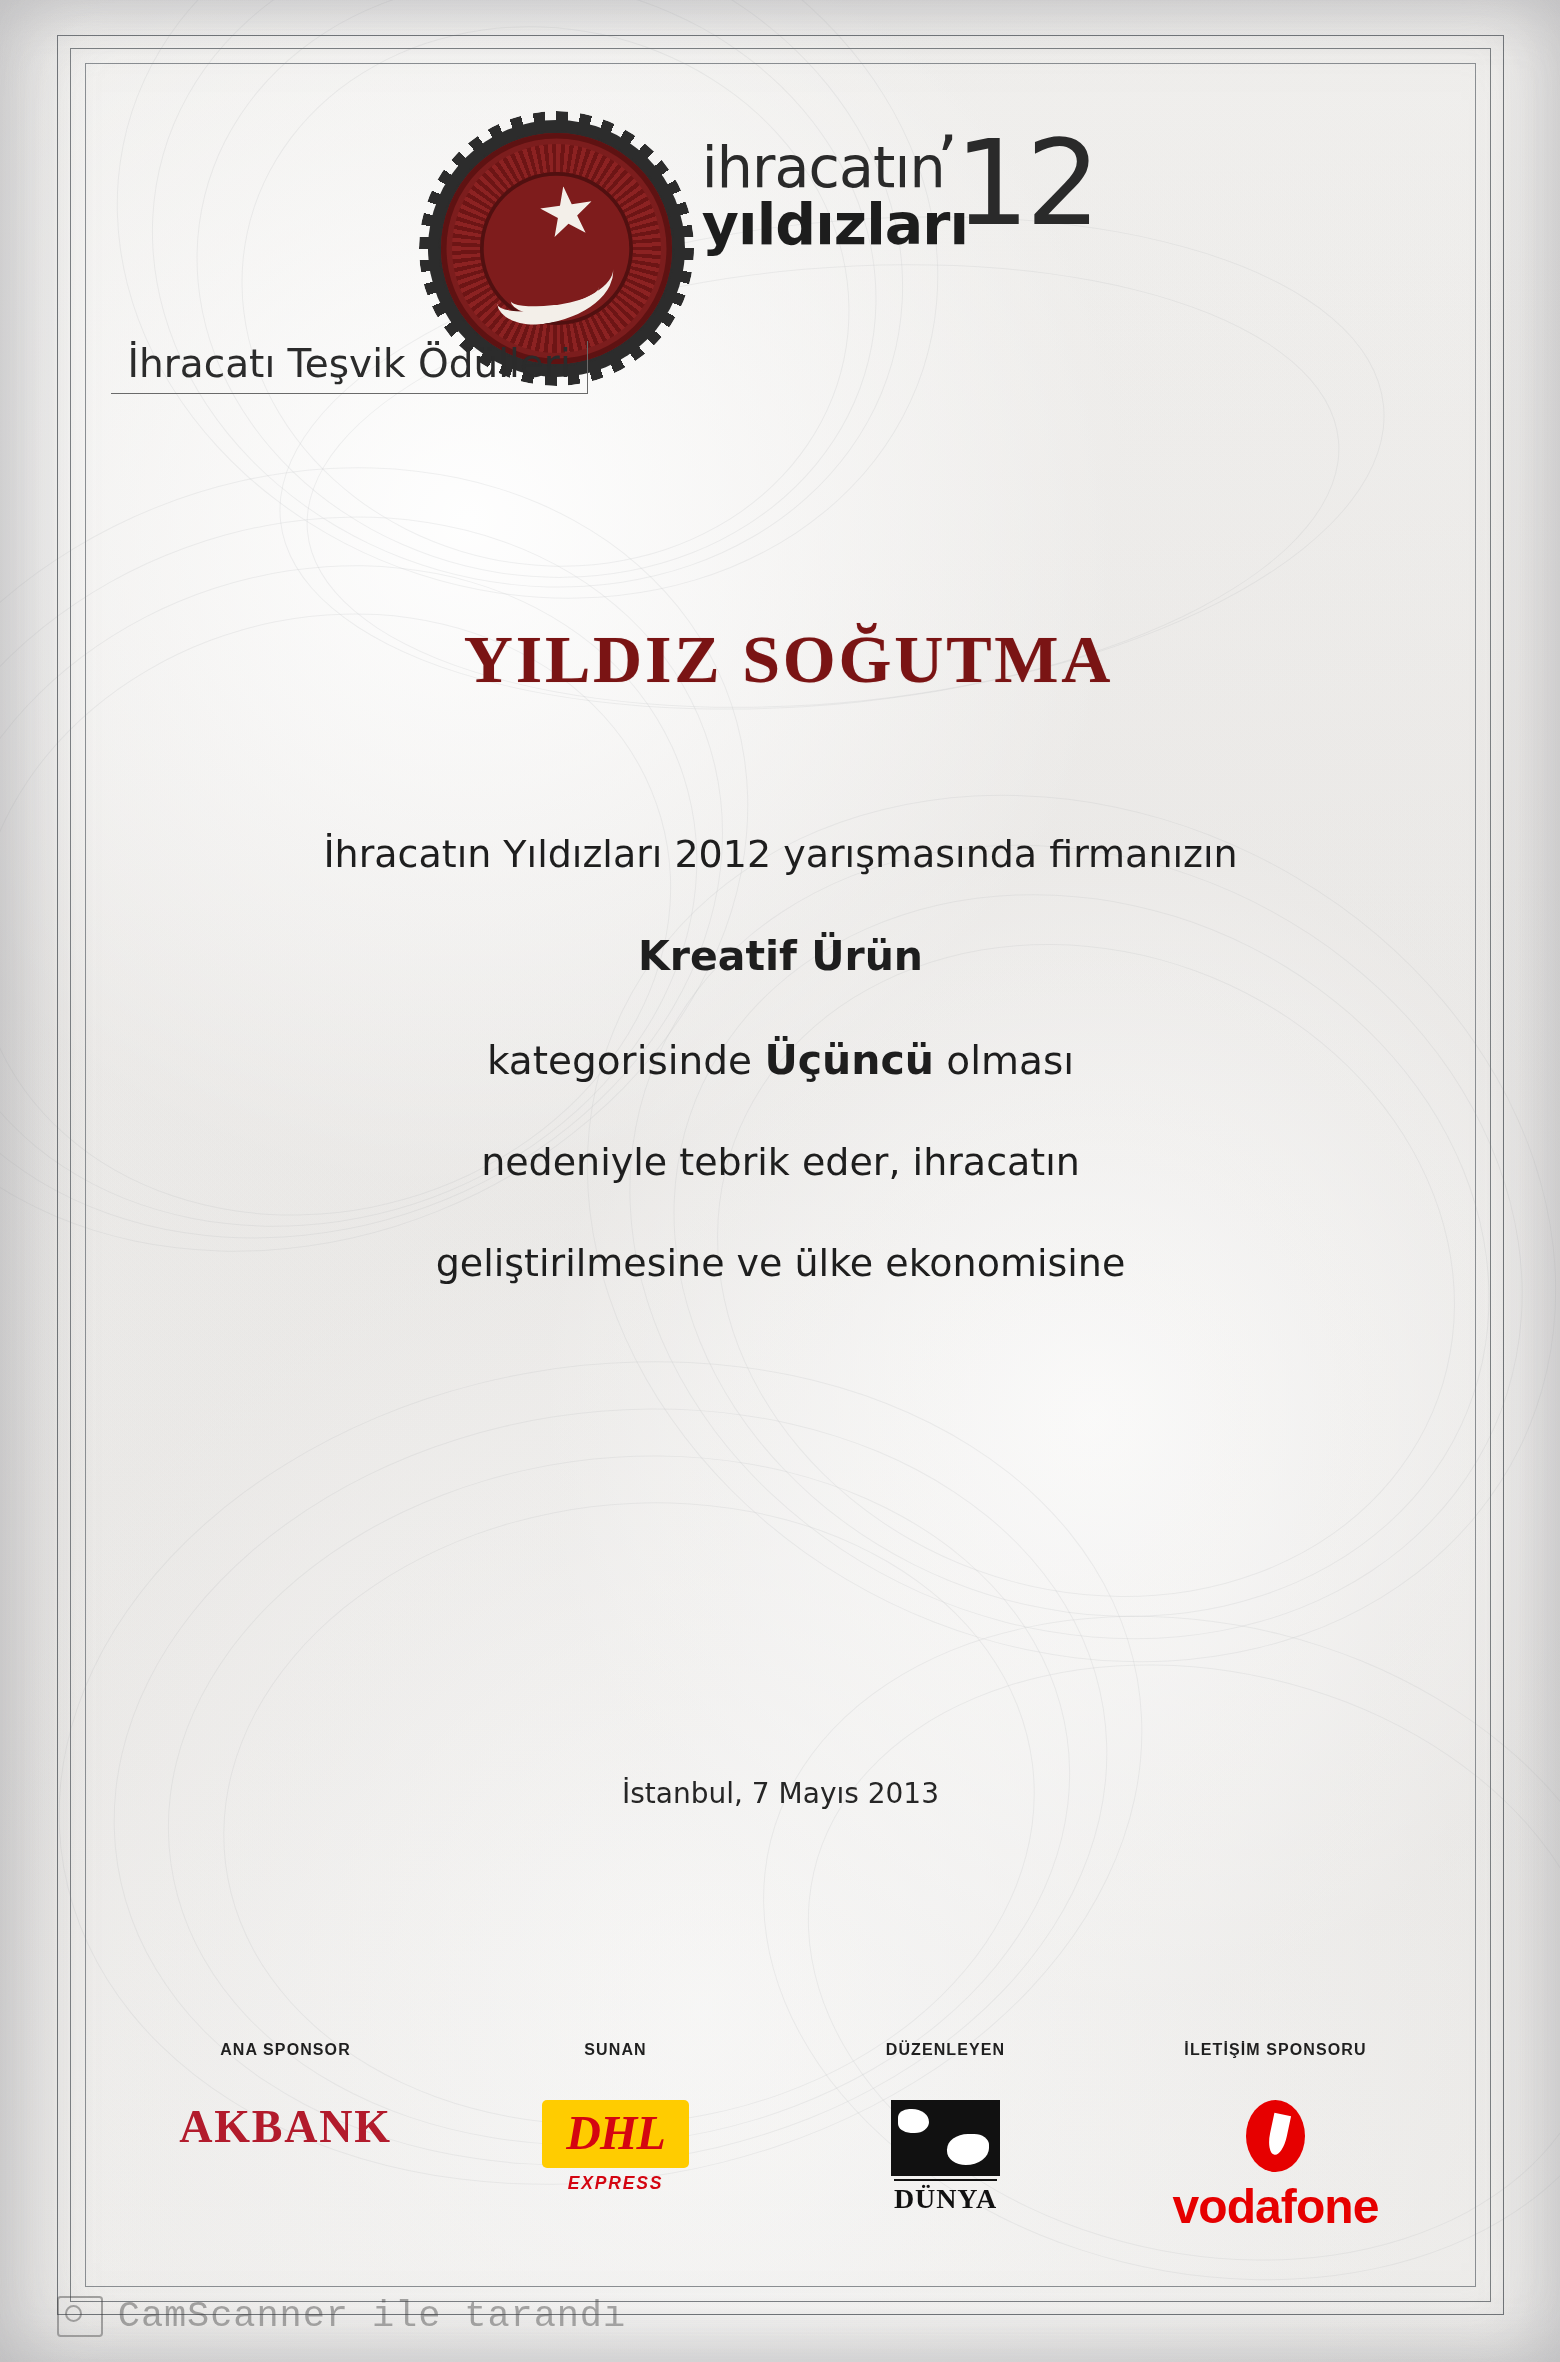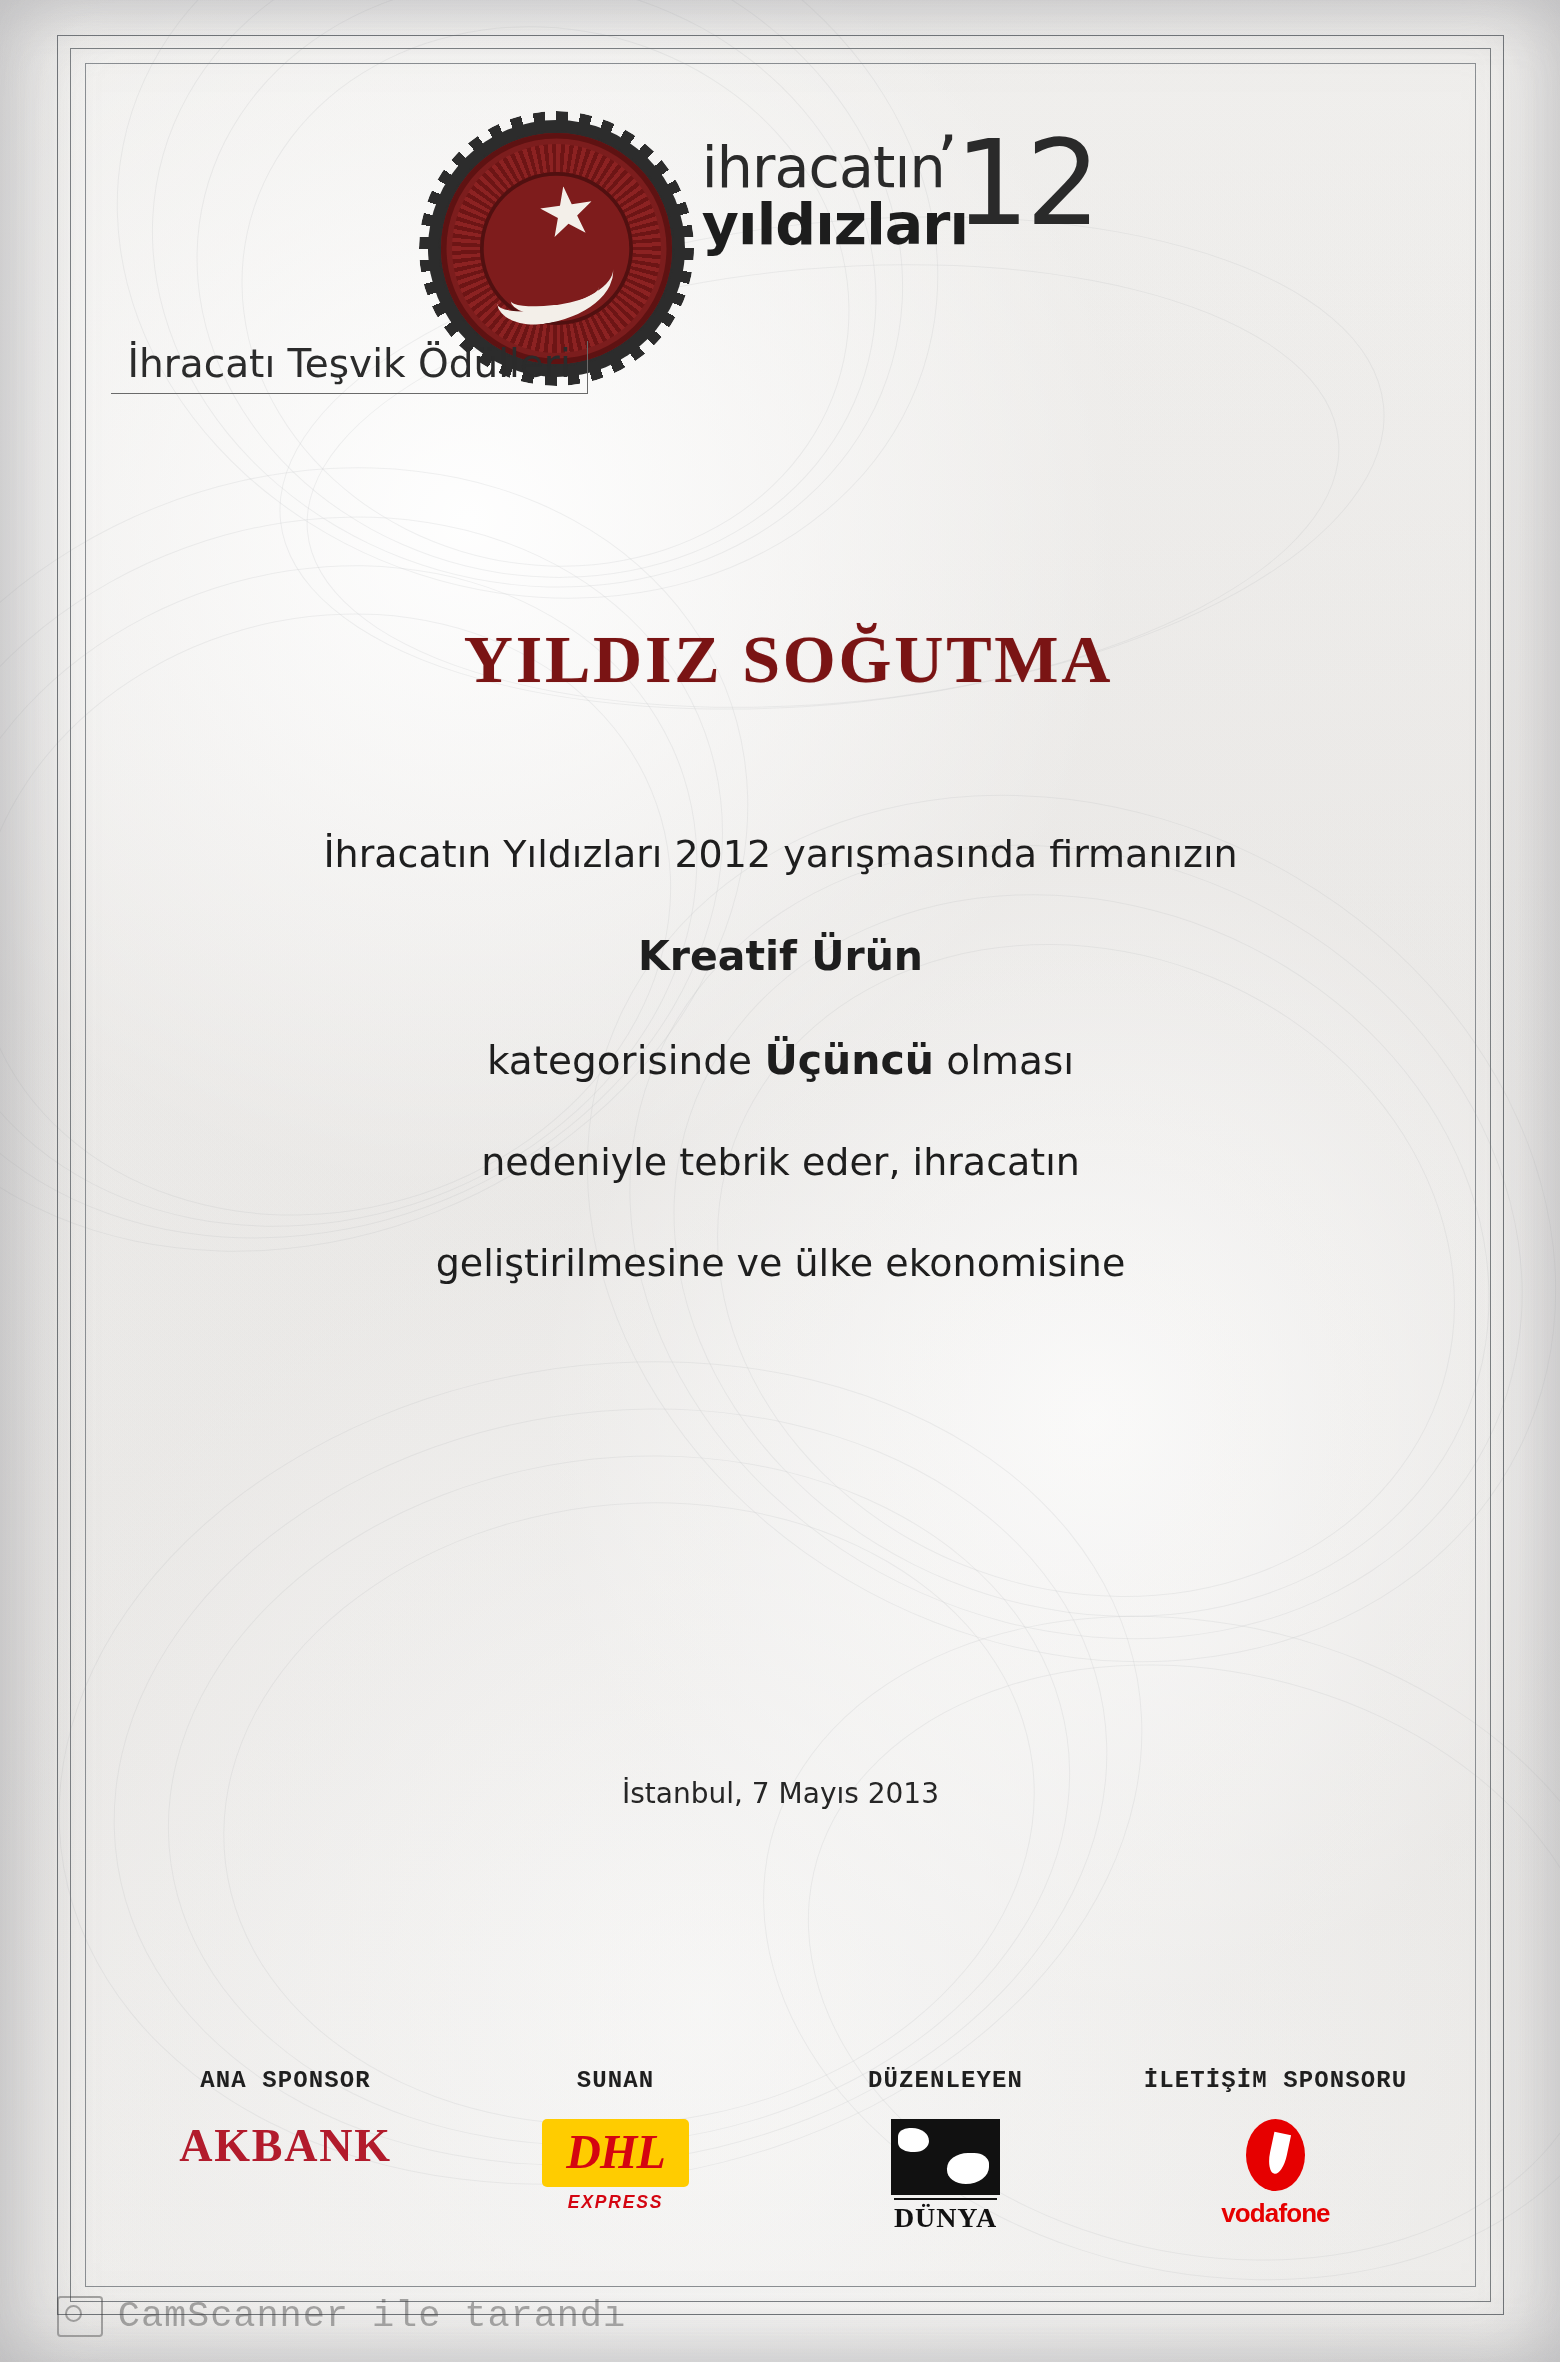--- a/index.html
+++ b/index.html
@@ -247,26 +247,26 @@
     right: 138px;
     display: flex;
     justify-content: space-between;
     align-items: flex-start;
   }
   .sponsor {
     width: 295px;
     text-align: center;
   }
   .sponsor .role {
-    font-size: 24px;
+    font-size: 16px;
     letter-spacing: 1.1px;
     color: #1f1f1f;
-    font-family: Liberation Mono, monospace;
-    font-weight: bold;
-    margin-bottom: 25px;
+    font-family: Liberation Sans, sans-serif;
+    font-weight: bold;
+    margin-bottom: 41px;
   }
   .logo-akbank {
     font-family: "Liberation Serif", serif;
     font-weight: bold;
     font-size: 46px;
     color: #b21b2c;
     letter-spacing: 1.8px;
   }
   .logo-dhl {
     display: inline-block;
@@ -345,21 +345,21 @@
     top: 14.8px;
     width: 16.6px;
     height: 41px;
     background: #fff;
     border-radius: 0 0 50% 50%;
     transform: rotate(12deg);
   }
   .logo-vodafone .name {
     font-family: "Liberation Sans", sans-serif;
     font-weight: bold;
-    font-size: 26px;
+    font-size: 48px;
     color: #e60000;
     letter-spacing: -0.9px;
   }
 
   
   .camscanner {
     position: absolute;
     left: 57px;
     bottom: 26px;
     display: flex;

